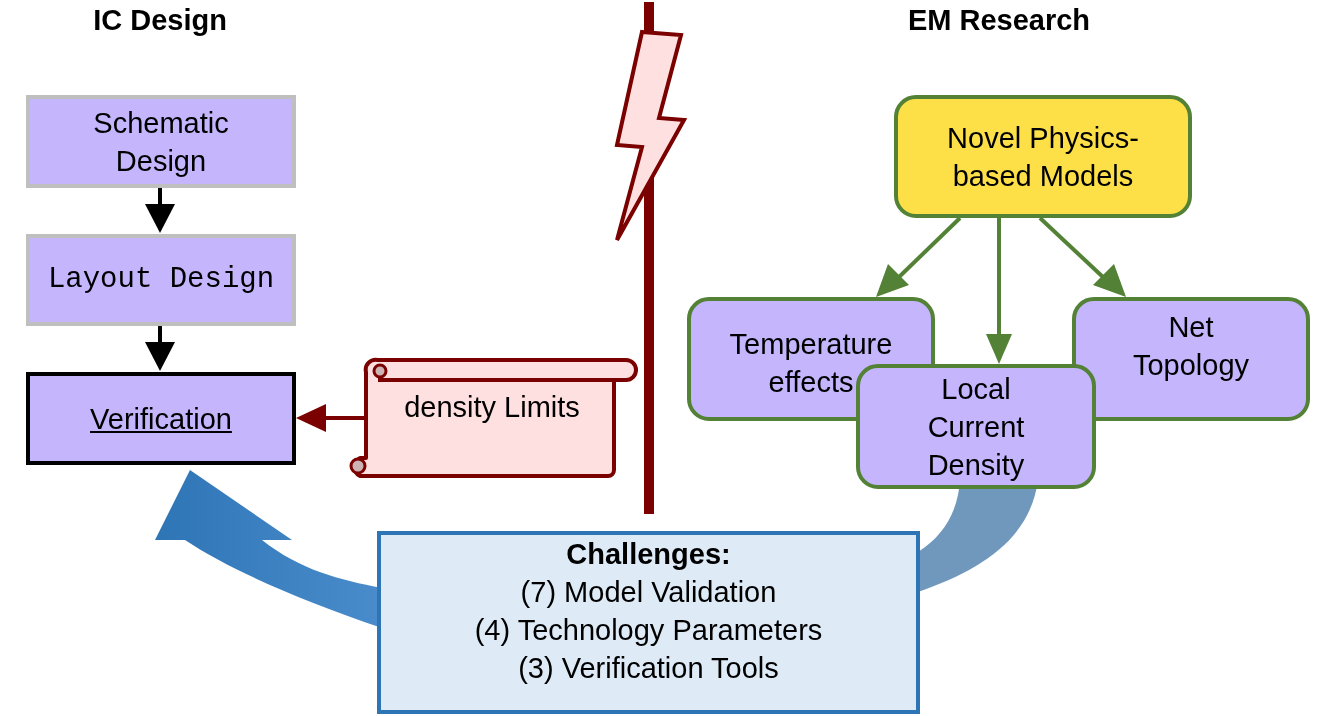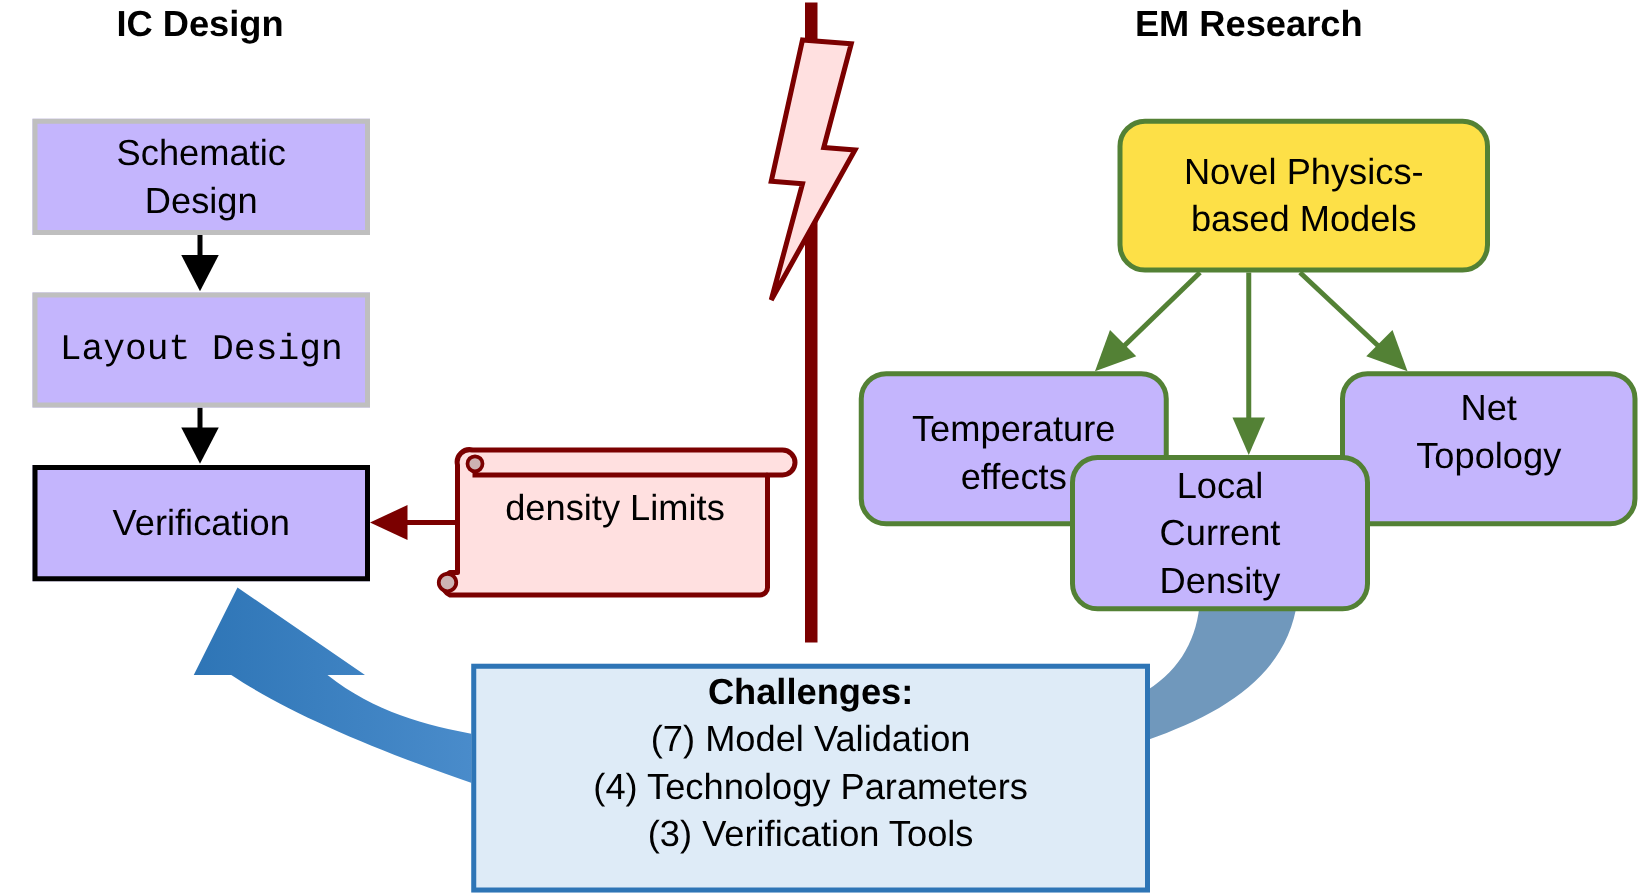--- a/index.html
+++ b/index.html
@@ -115,21 +115,21 @@
 
   <div class="box gray-box" style="left:26px; top:95px; width:270px; height:93px;">
     <div>
       <span>Schematic</span>
       <span>Design</span>
     </div>
   </div>
   <div class="box gray-box" style="left:26px; top:234px; width:270px; height:92px;font-family:Liberation Mono, monospace;">
     <span>Layout Design</span>
   </div>
-  <div class="box black-box" style="left:26px; top:372px; width:270px; height:93px;">
+  <div class="box black-box" style="left:26px; top:372px; width:270px; height:93px;text-decoration:underline;">
     <span>Verification</span>
   </div>
 
   <div class="scroll-text" style="left:372px; top:388px; width:240px;">
     <span style="display:block">density Limits</span>
   </div>
 
   <div class="box green-box green-fill" style="left:850px; top:95px; width:298px; height:123px;">
     <div>
       <span>Novel Physics-</span>

